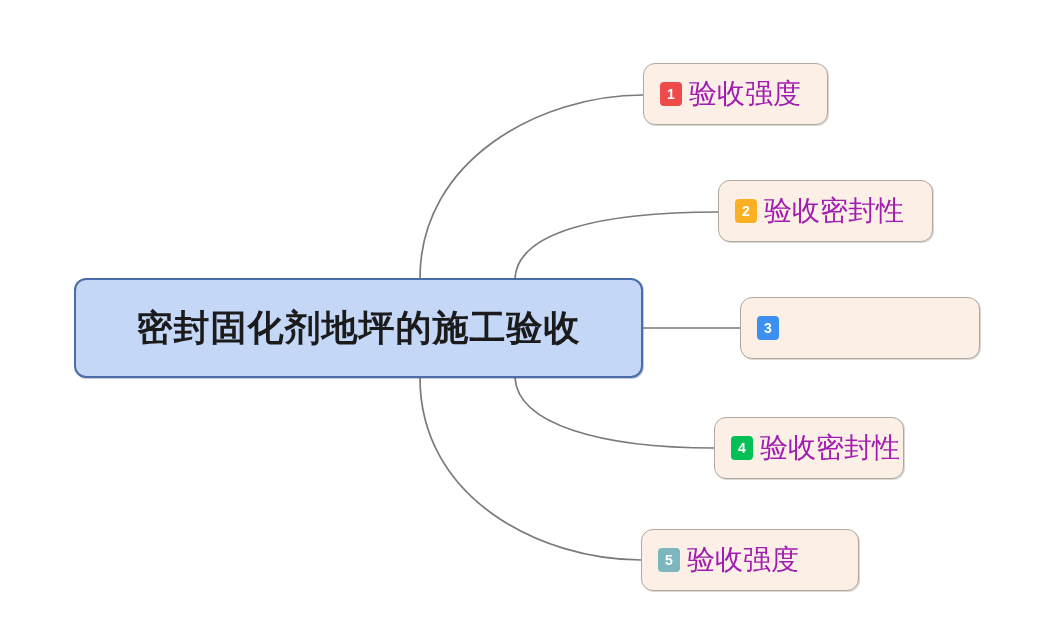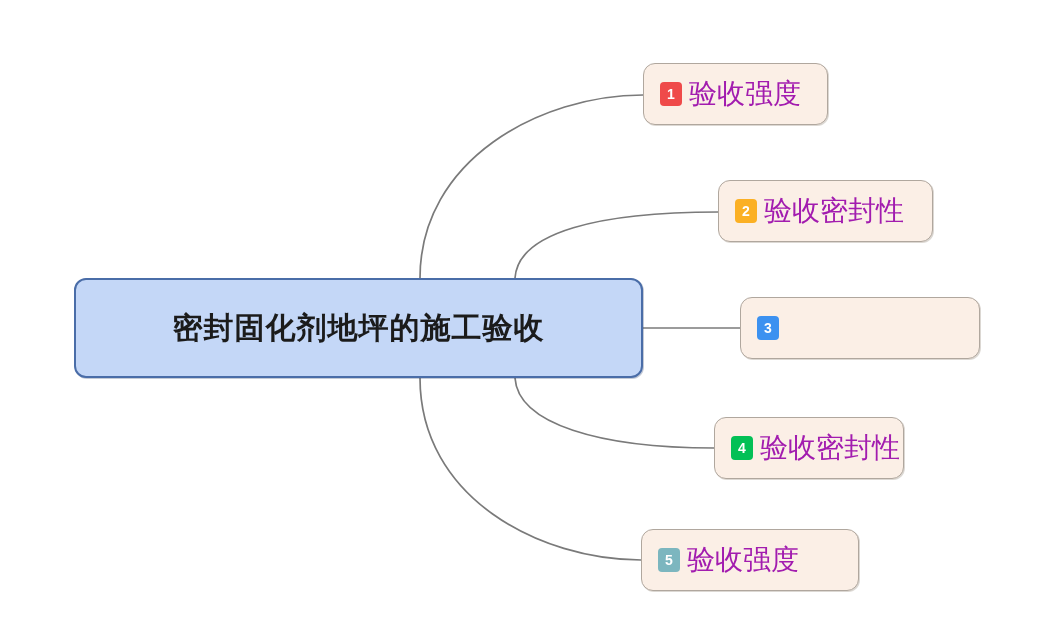--- a/index.html
+++ b/index.html
@@ -28,21 +28,21 @@
     background:#c4d7f7;
     border:2px solid #4a6da8;
     border-radius:12px;
     display:flex;
     align-items:center;
     justify-content:center;
     box-shadow:1px 1px 0 rgba(60,80,120,0.30);
     z-index:3;
   }
   .central-label {
-    font-size:30px;
+    font-size:36px;
     font-weight:bold;
     color:#1b1b1b;
     letter-spacing:1px;
     white-space:nowrap;
   }
   .branch-card {
     position:absolute;
     background:#fbefe6;
     border:1.6px solid #b0a79e;
     border-radius:12px;

